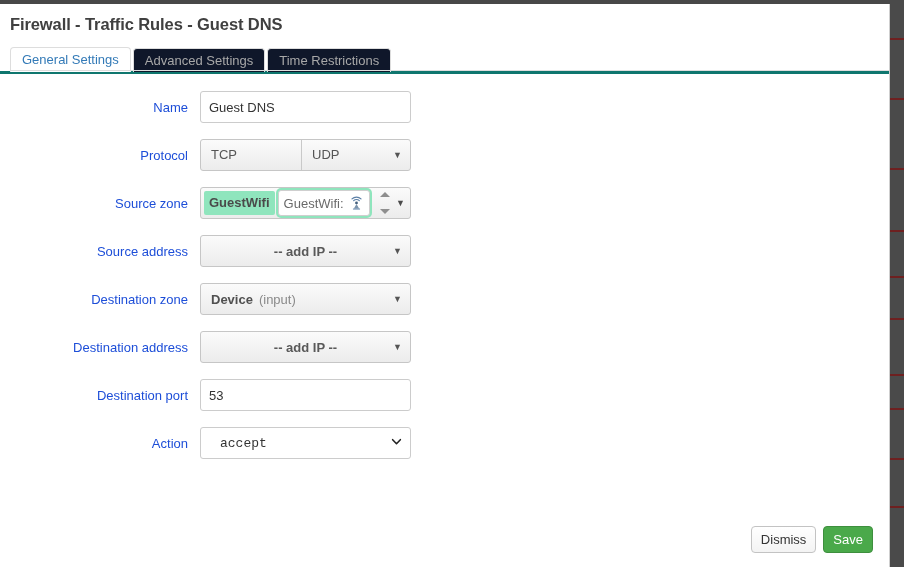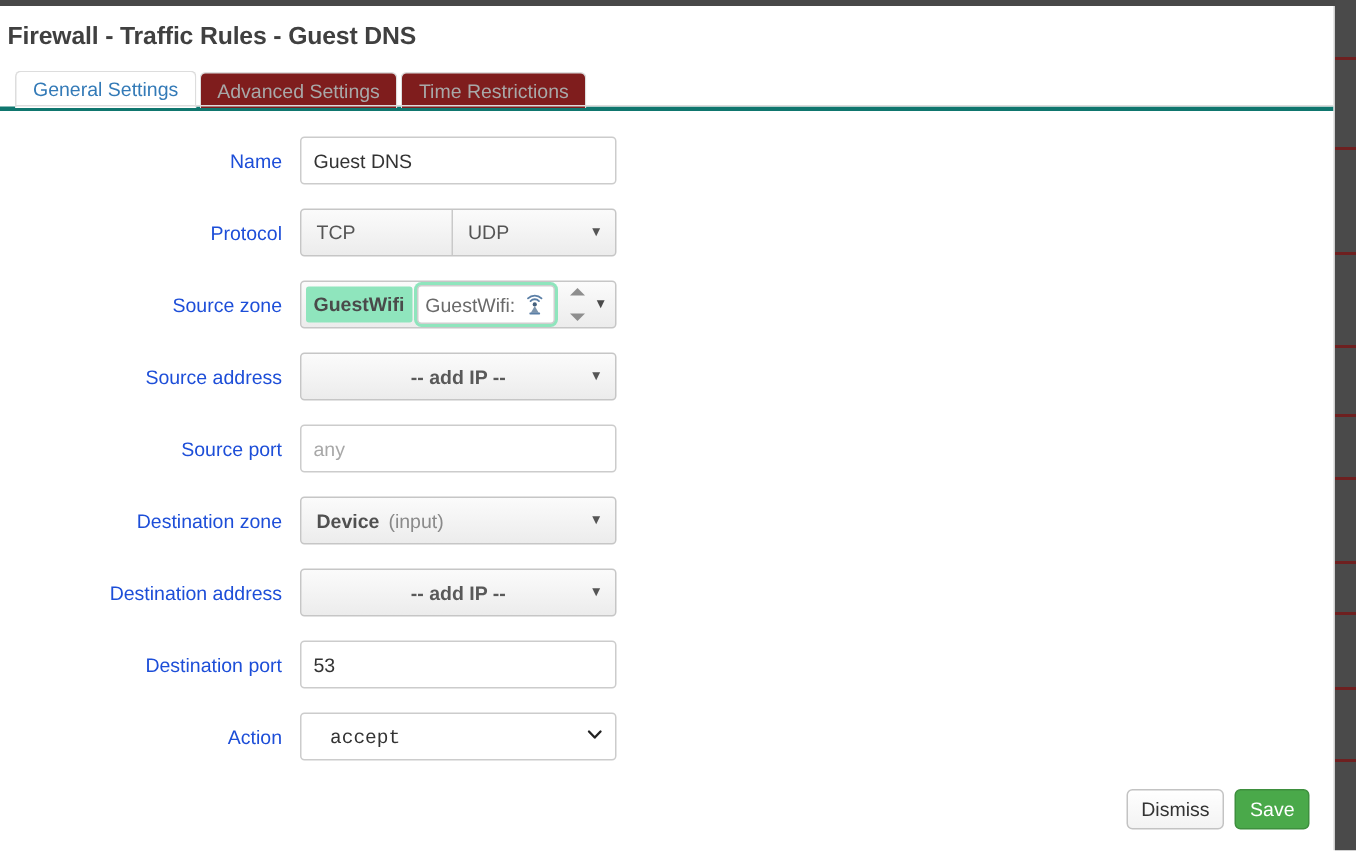--- a/index.html
+++ b/index.html
@@ -45,21 +45,21 @@
     height: 563px;
     background: #ffffff;
     border-right: 1px solid #cfcfcf;
     box-sizing: border-box;
     overflow: hidden;
   }
 
   
   .page-title {
     margin: 0;
-    padding: 11px 0 0 5px;
+    padding: 11px 0 0 10px;
     font-size: 16.5px;
     font-weight: bold;
     color: #404040;
     letter-spacing: -0.1px;
   }
 
   
   .tabs {
     position: relative;
     margin: 13px 0 0 0;
@@ -74,21 +74,21 @@
     font-size: 13px;
     padding: 4px 11px 4px 11px;
     line-height: 15px;
     border: 1px solid transparent;
     border-bottom: none;
     border-radius: 4px 4px 0 0;
     margin-right: 2px;
     cursor: pointer;
     position: relative;
     top: 1px;
-    background: #7f1d1d;
+    background: #0f172a;
     border-color: #dddddd;
     color: #a8a8a8;
     white-space: nowrap;
   }
   .tab.active {
     background: #ffffff;
     color: #337ab7;
     border-color: #dddddd;
     border-bottom: 1px solid #ffffff;
   }
@@ -410,26 +410,20 @@
     <div class="row">
       <div class="label">Source address</div>
       <div class="control">
         <div class="dd center">
           <span class="dd-text">-- add IP --</span>
           <span class="caret">▼</span>
         </div>
       </div>
     </div>
 
-    <div class="row">
-      <div class="label">Source port</div>
-      <div class="control">
-        <input class="txt" type="text" placeholder="any" style="">
-      </div>
-    </div>
 
     <div class="row">
       <div class="label">Destination zone</div>
       <div class="control">
         <div class="dd">
           <span class="zone-name">Device</span>
           <span class="zone-sub">(input)</span>
           <span class="caret">▼</span>
         </div>
       </div>

